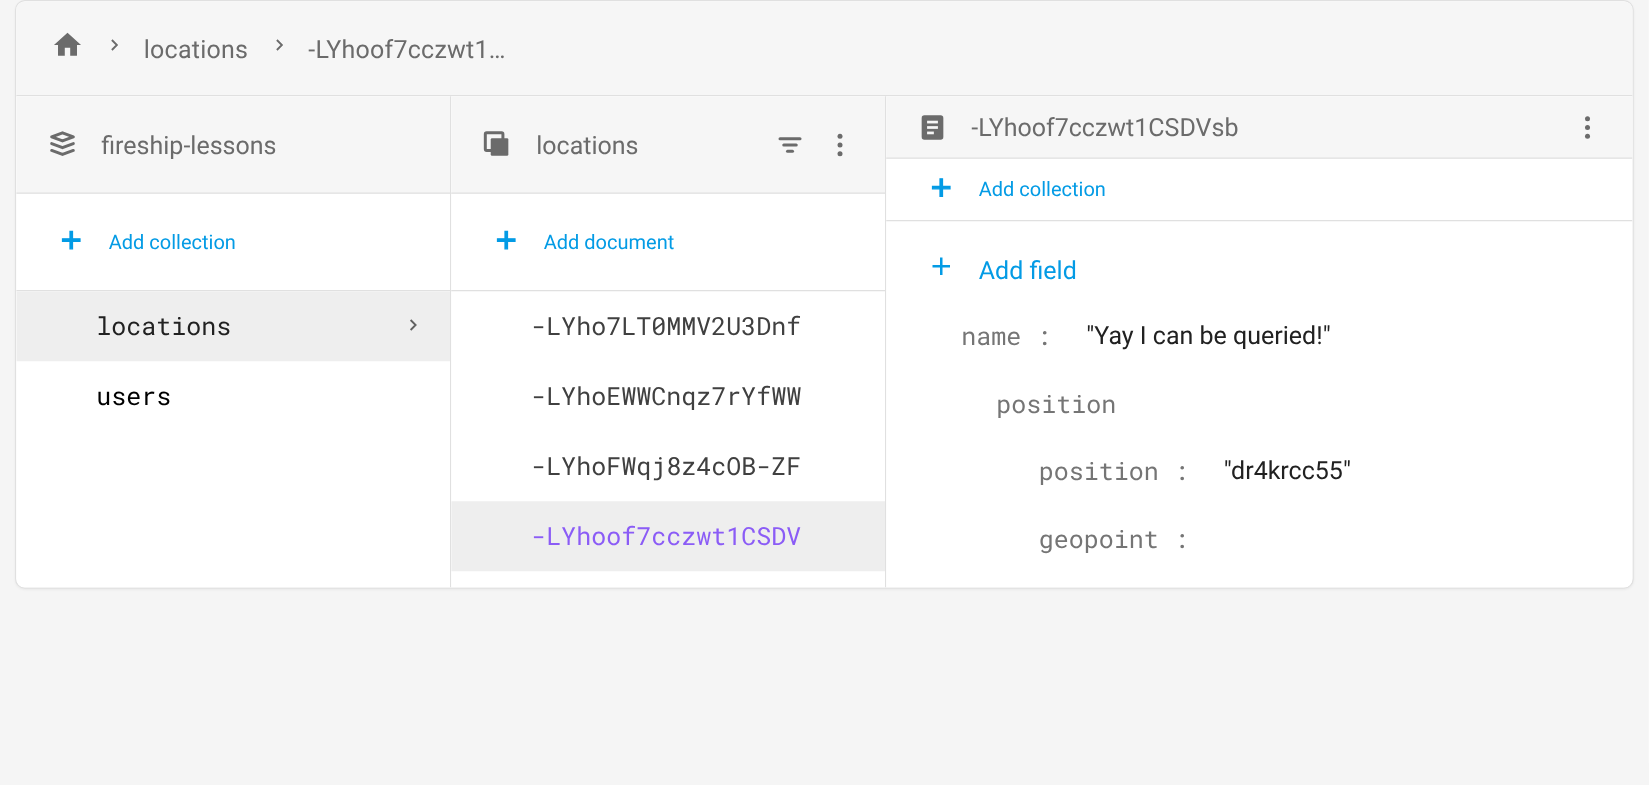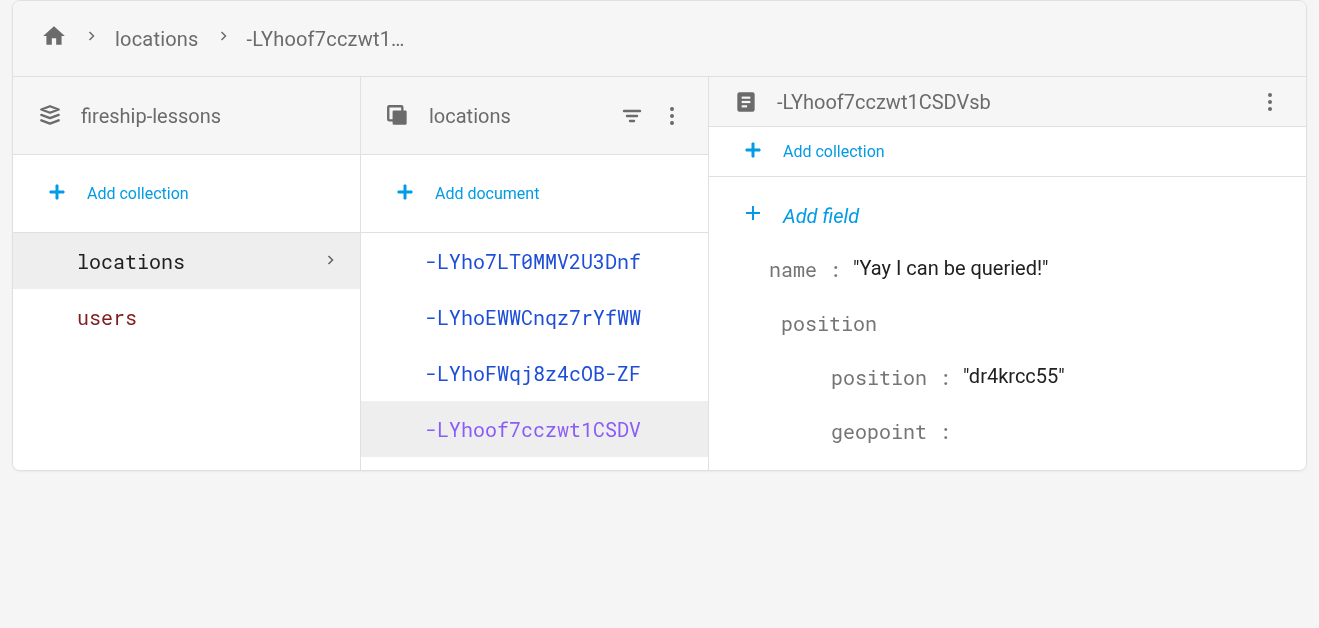--- a/index.html
+++ b/index.html
@@ -83,62 +83,61 @@
 
     
     .list { flex: 1; overflow-y: auto; }
     .list-item {
       height: 56px;
       display: flex;
       align-items: center;
       padding: 0 24px 0 64px;
       font-family: 'Roboto Mono', 'Menlo', monospace;
       font-size: 20px;
-      color: #7f1d1d;
+      color: #000000;
       cursor: pointer;
       white-space: nowrap;
       overflow: hidden;
     }
     .list-item .label { flex:1; white-space: nowrap; overflow: hidden; text-overflow: clip; }
     .list-item.selected { background: #eeeeee; color: #212121; }
     .list-item .chev { color: #616161; font-size: 22px; margin-left: auto; }
 
     
     .doc-item {
       height: 56px;
       display: flex;
       align-items: center;
       padding: 0 12px 0 64px;
       font-family: 'Roboto Mono', 'Menlo', monospace;
       font-size: 20px;
-      color: #1d4ed8;
+      color: #404040;
       cursor: pointer;
       white-space: nowrap;
       overflow: hidden;
     }
     .doc-item.selected { background: #eeeeee; color: #8b5cf6; }
 
     
     .fields-area { padding: 12px 0; }
     .add-field-row {
       display: flex;
       align-items: center;
       gap: 18px;
       padding: 12px 24px 12px 32px;
       color: #039be5;
       font-size: 20px;
       cursor: pointer;
-      font-style: italic;
     }
     .field-line {
       display: flex;
       align-items: flex-start;
       padding: 14px 24px 14px 60px;
       font-size: 20px;
-      gap: 12px;
+      gap: 28px;
     }
     .field-line .key {
       font-family: 'Roboto Mono', 'Menlo', monospace;
       color: #757575;
     }
     .field-line .val {
       color: #212121;
       max-width: 360px;
     }
     .expand-toggle {

